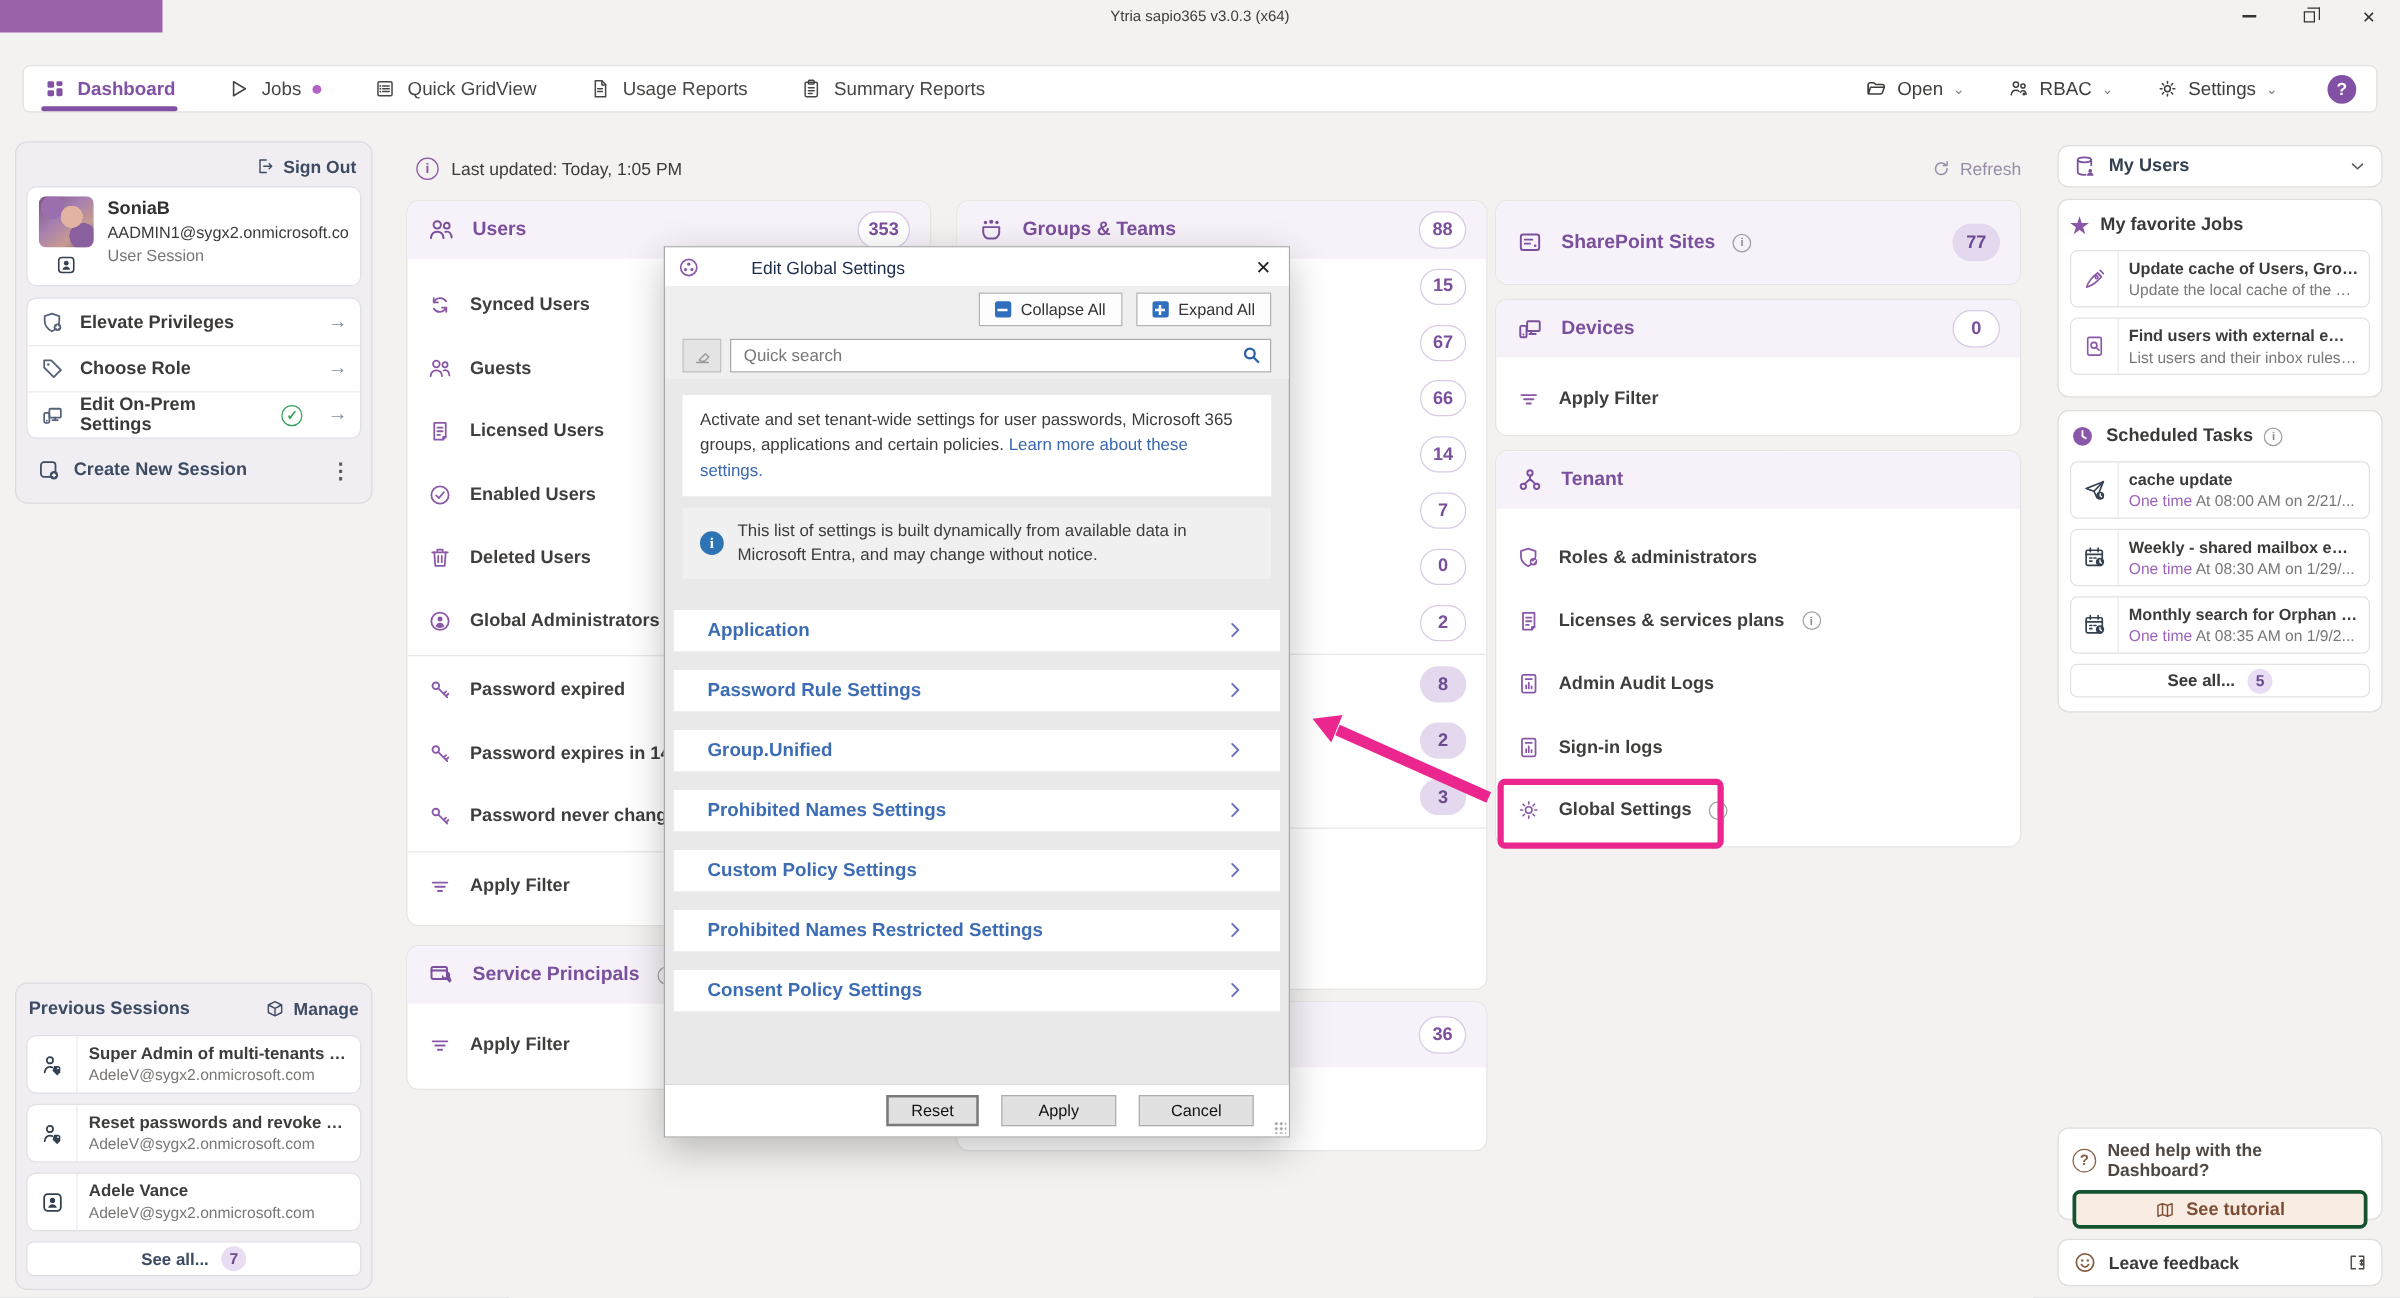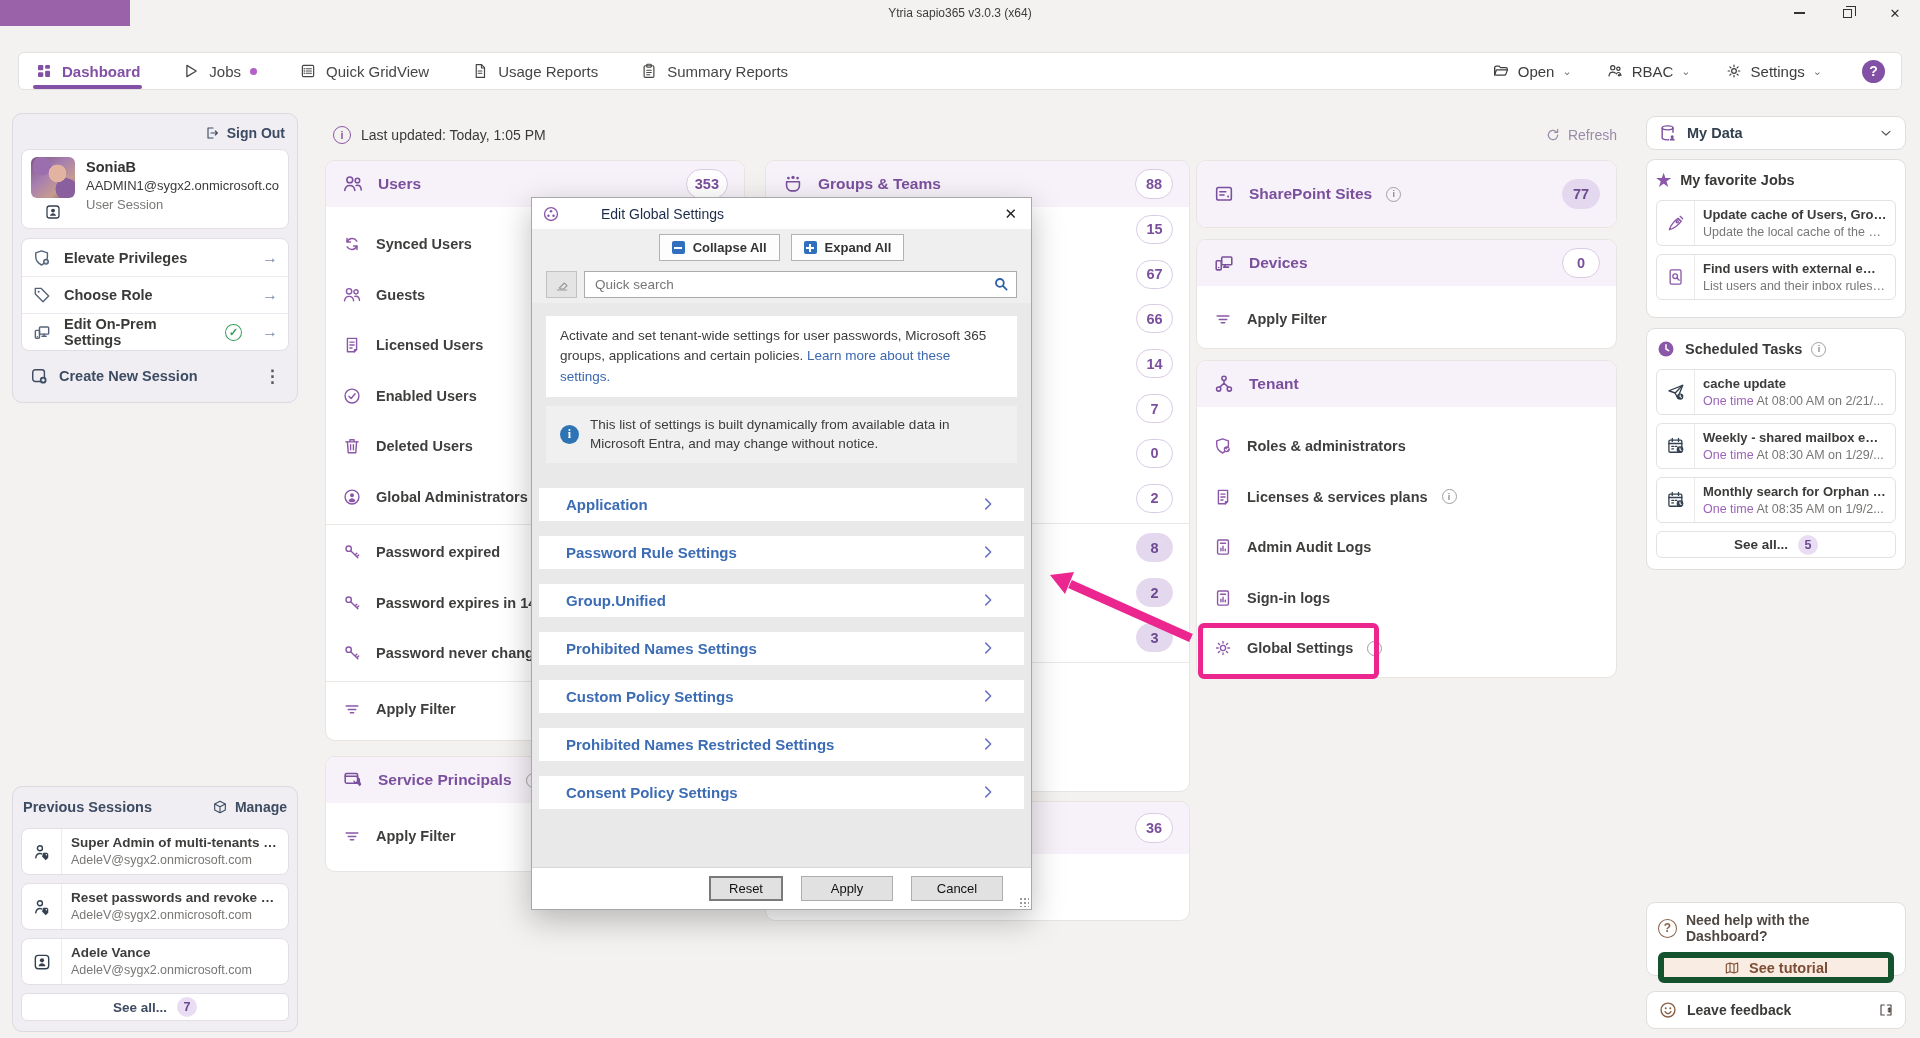--- a/index.html
+++ b/index.html
@@ -112,32 +112,32 @@
   .mini-ic { width:38px; flex:none; display:flex; align-items:center; justify-content:center; border-right:1px solid #eceae8; color:#8b57a8; }
   .mini-ic.dark { color:#33404f; }
   .mini-meta { padding:6px 8px; min-width:0; }
   .mini-title { font-size:13px; font-weight:700; color:#3c3b3a; white-space:nowrap; overflow:hidden; text-overflow:ellipsis; }
   .mini-sub { font-size:12.5px; color:#797775; margin-top:3px; white-space:nowrap; overflow:hidden; text-overflow:ellipsis; }
   .freq { color:#9c64b8; }
   .rb-seeall { border:1px solid #e4e1de; border-radius:6px; height:27px; margin-top:8px; display:flex; align-items:center; justify-content:center; gap:10px; font-size:13.5px; font-weight:700; color:#3a3938; cursor:pointer; }
   .rb-help { top:902px; height:74px; padding:9px 11px; }
   .help-q { display:flex; align-items:center; gap:9px; font-size:14px; font-weight:700; color:#4f4742; }
   .q-circle { width:19px; height:19px; border-radius:50%; border:1.6px solid #8a6147; color:#8a6147; font-size:12px; font-weight:700; display:flex; align-items:center; justify-content:center; }
-  .tutorial-btn { margin-top:8px; height:31px; background:#f9ece2; border:6px solid #14532d; border-radius:6px; display:flex; align-items:center; justify-content:center; gap:9px; font-size:14.5px; font-weight:700; color:#7d4e35; cursor:pointer; }
+  .tutorial-btn { margin-top:8px; height:31px; background:#f9ece2; border:3px solid #14532d; border-radius:6px; display:flex; align-items:center; justify-content:center; gap:9px; font-size:14.5px; font-weight:700; color:#7d4e35; cursor:pointer; }
   .rb-feedback { top:991px; height:38px; display:flex; align-items:center; gap:9px; padding:0 11px; cursor:pointer; }
   .rb-feedback .ic { color:#8a6147; }
   .fb-label { font-size:14px; font-weight:700; color:#3b3a39; }
   .fb-expand { margin-left:auto; color:#4f4742; }
 
   
   .modal { position:absolute; left:531px; top:197px; width:501px; height:713px; background:#e9e9e9; border:1px solid #a8a8a8; box-shadow:0 10px 30px rgba(0,0,0,.25); z-index:40; }
   .m-title { height:31px; background:#fff; display:flex; align-items:center; gap:9px; padding:0 10px; }
   .m-title-label { font-size:14px; font-weight:400; color:#1c2b4a;padding-left:32px; }
   .m-close { margin-left:auto; font-size:15px; color:#222; cursor:pointer; padding:0 4px; }
-  .m-toolbar { height:37px; background:#efefef; display:flex; align-items:center; justify-content:center; gap:11px; padding:0 14px;font-weight:bold; }
+  .m-toolbar { height:37px; background:#efefef; display:flex; align-items:center; justify-content:flex-end; gap:11px; padding:0 14px; }
   .tb-btn { height:27px; background:#fdfdfd; border:1px solid #b2b2b2; display:flex; align-items:center; gap:8px; padding:0 12px; font-size:13px; color:#333; cursor:pointer; }
   .sq-ic { width:13px; height:13px; background:#2f6fbe; border-radius:2px; position:relative; flex:none; }
   .sq-ic::before { content:""; position:absolute; left:2.5px; top:5.5px; width:8px; height:2px; background:#fff; }
   .sq-ic.plus::after { content:""; position:absolute; left:5.5px; top:2.5px; width:2px; height:8px; background:#fff; }
   .m-search { height:37px; background:#efefef; display:flex; align-items:center; gap:7px; padding:0 14px; }
   .eraser-btn { width:31px; height:27px; background:#e4e4e4; border:1px solid #c2c2c2; display:flex; align-items:center; justify-content:center; color:#9a9a9a; cursor:pointer; flex:none; }
   .search-wrap { position:relative; flex:1; height:27px; }
   .search-wrap input { width:100%; height:27px; border:1px solid #ababab; background:#fff; font-family:"Liberation Sans",sans-serif; font-size:13.5px; color:#4d7c0f; padding:0 32px 0 10px; }
   .search-wrap input::placeholder { color:#767676; }
   .search-ic { position:absolute; right:7px; top:4px; color:#2b5fa8; cursor:pointer; }
@@ -880,21 +880,21 @@
           <span>Global Settings</span>
           <span class="info-sm">i</span>
         </div>
     </div>
   </div>
 
   <div class="rb-panel rb-mydata">
     <svg class="ic">
         <use href="#i-db"></use>
       </svg>
-    <span class="rb-mydata-label">My Data</span>
+    <span class="rb-mydata-label">My Users</span>
     <svg class="ic16 chev">
         <use href="#i-chevdown"></use>
       </svg>
   </div>
 
   <div class="rb-panel rb-fav">
     <div class="rb-head">
       <span class="star">★</span>
       <span>My favorite Jobs</span>
     </div>

